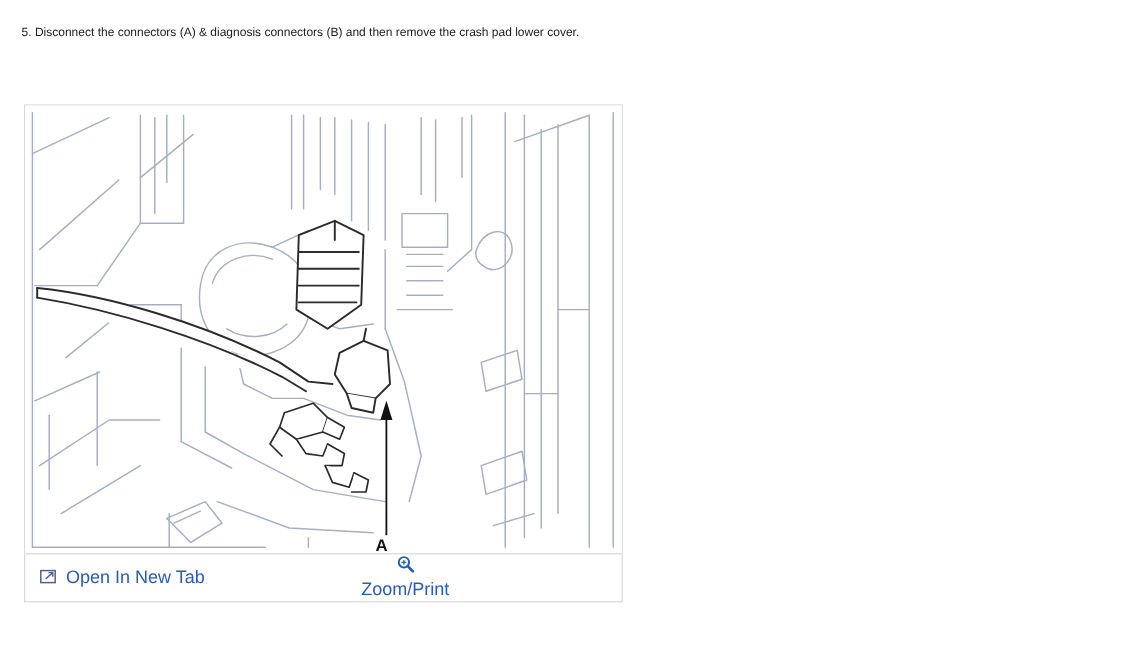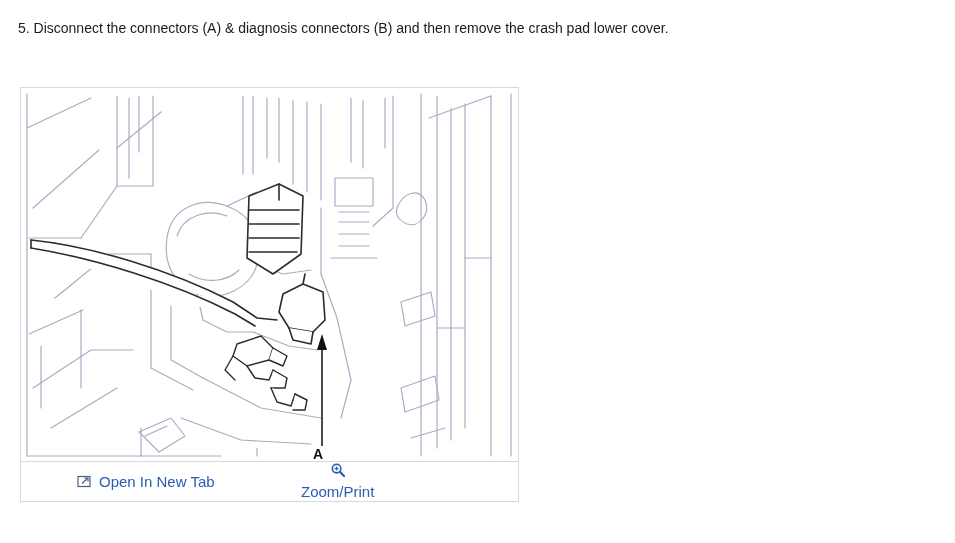--- a/index.html
+++ b/index.html
@@ -12,21 +12,21 @@
     height: 543px;
     font-family: "Liberation Sans", sans-serif;
     color: #222222;
     overflow: hidden;
     position: relative;
   }
   .instruction {
     position: absolute;
     left: 18px;
     top: 18px;
-    font-size: 14px;
+    font-size: 10px;
     line-height: 20px;
     color: #1b1b1b;
     white-space: nowrap;
   }
   .figure-box {
     position: absolute;
     left: 20px;
     top: 87px;
     width: 499px;
     height: 415px;
@@ -54,24 +54,23 @@
     height: 40px;
     border-top: 1px solid #d9d9d9;
     box-sizing: border-box;
     display: flex;
     align-items: center;
   }
   .tb-left {
     position: absolute;
     left: 12px;
     display: flex;
-    align-items: center;
+    align-items: flex-start;
     gap: 7px;
     cursor: pointer;
-    margin-left: 44px;
   }
   .tb-right {
     position: absolute;
     left: 280px;
     display: flex;
     align-items: center;
     gap: 5px;
     cursor: pointer;
     flex-direction: column;
   }

